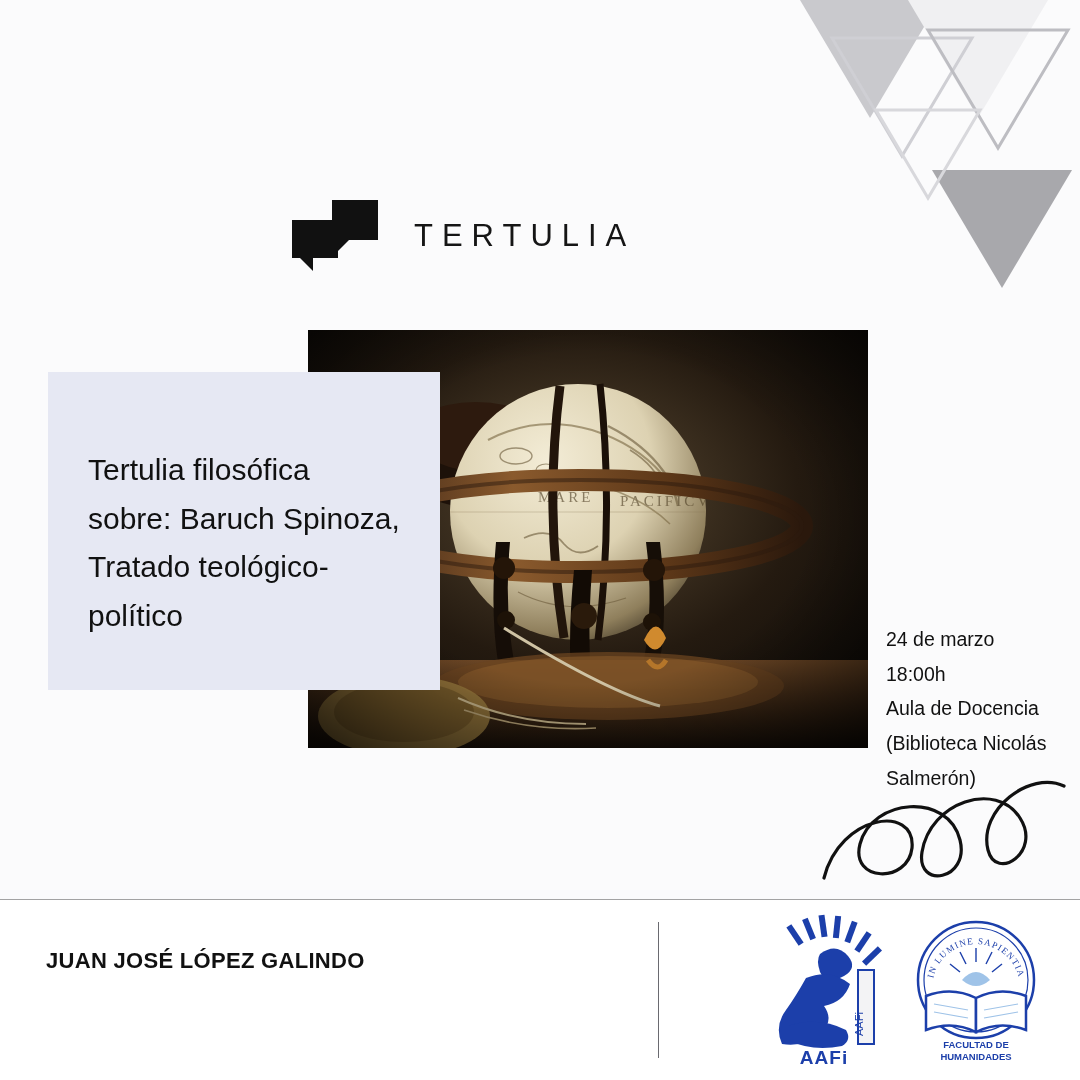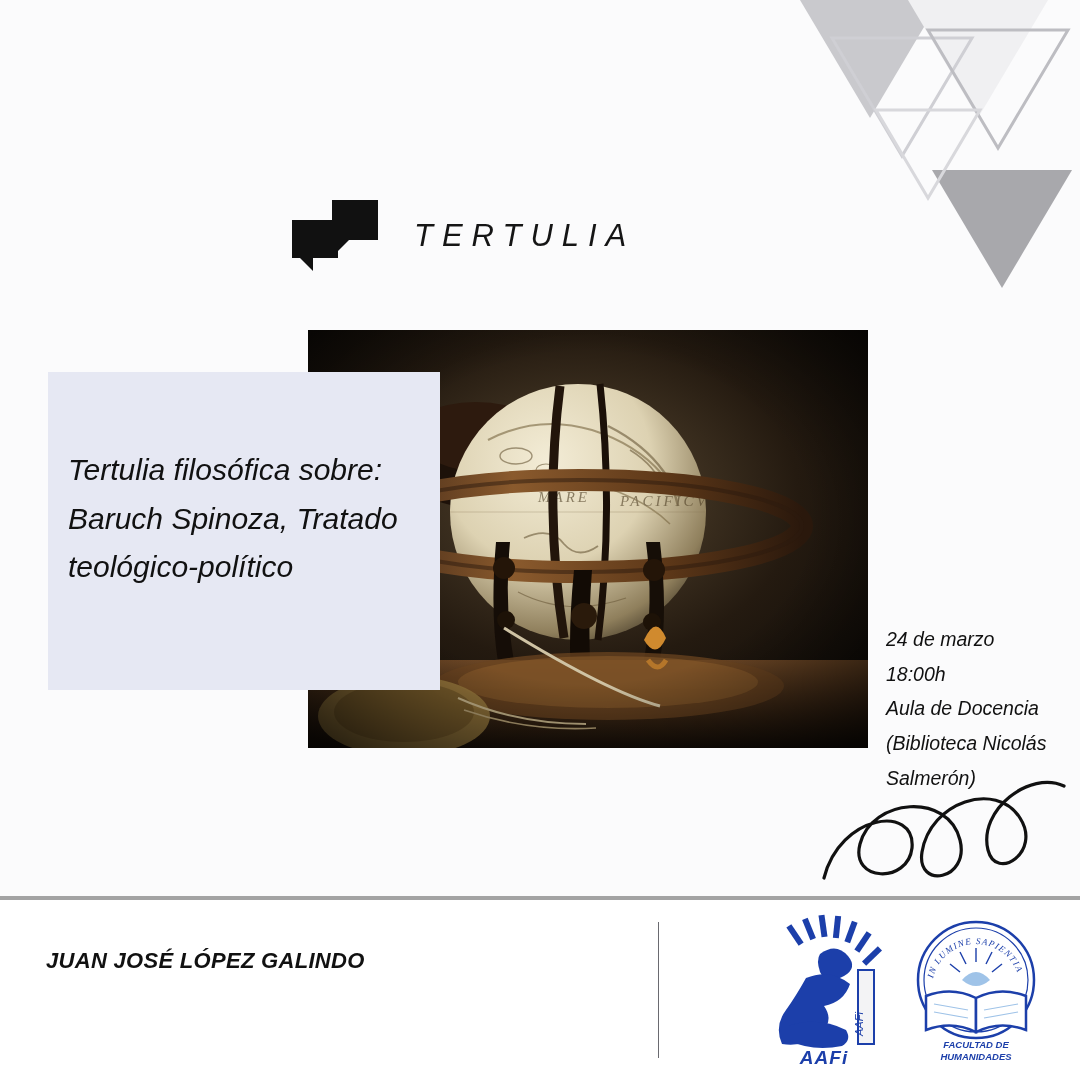--- a/index.html
+++ b/index.html
@@ -12,21 +12,20 @@
     font-family: "Liberation Sans", sans-serif;
     background: #ffffff;
     overflow: hidden;
   }
   .poster {
     position: relative;
     width: 1080px;
     height: 1080px;
     background: #fbfbfc;
     overflow: hidden;
-    font-style: italic;
   }
 
   
   .tri-deco {
     position: absolute;
     top: 0;
     right: 0;
     width: 300px;
     height: 320px;
     pointer-events: none;
@@ -103,21 +102,21 @@
 
   
   .title-card {
     position: absolute;
     left: 48px;
     top: 372px;
     width: 392px;
     height: 318px;
     background: #e6e8f3;
     box-sizing: border-box;
-    padding: 74px 40px 0 20px;
+    padding: 74px 40px 0 40px;
   }
   .title-card h1 {
     margin: 0;
     font-size: 30px;
     line-height: 1.62;
     font-weight: 400;
     color: #111111;
   }
 
   
@@ -142,21 +141,21 @@
   }
 
   
   .footer {
     position: absolute;
     left: 0;
     bottom: 0;
     width: 1080px;
     height: 180px;
     background: #ffffff;
-    border-top: 4px solid #a3a3a3;
+    border-top: 1px solid #a3a3a3;
   }
   .footer-text {
     position: absolute;
     left: 46px;
     top: 44px;
     font-size: 22px;
     line-height: 1.55;
     font-weight: bold;
     color: #111111;
     letter-spacing: 0.3px;

